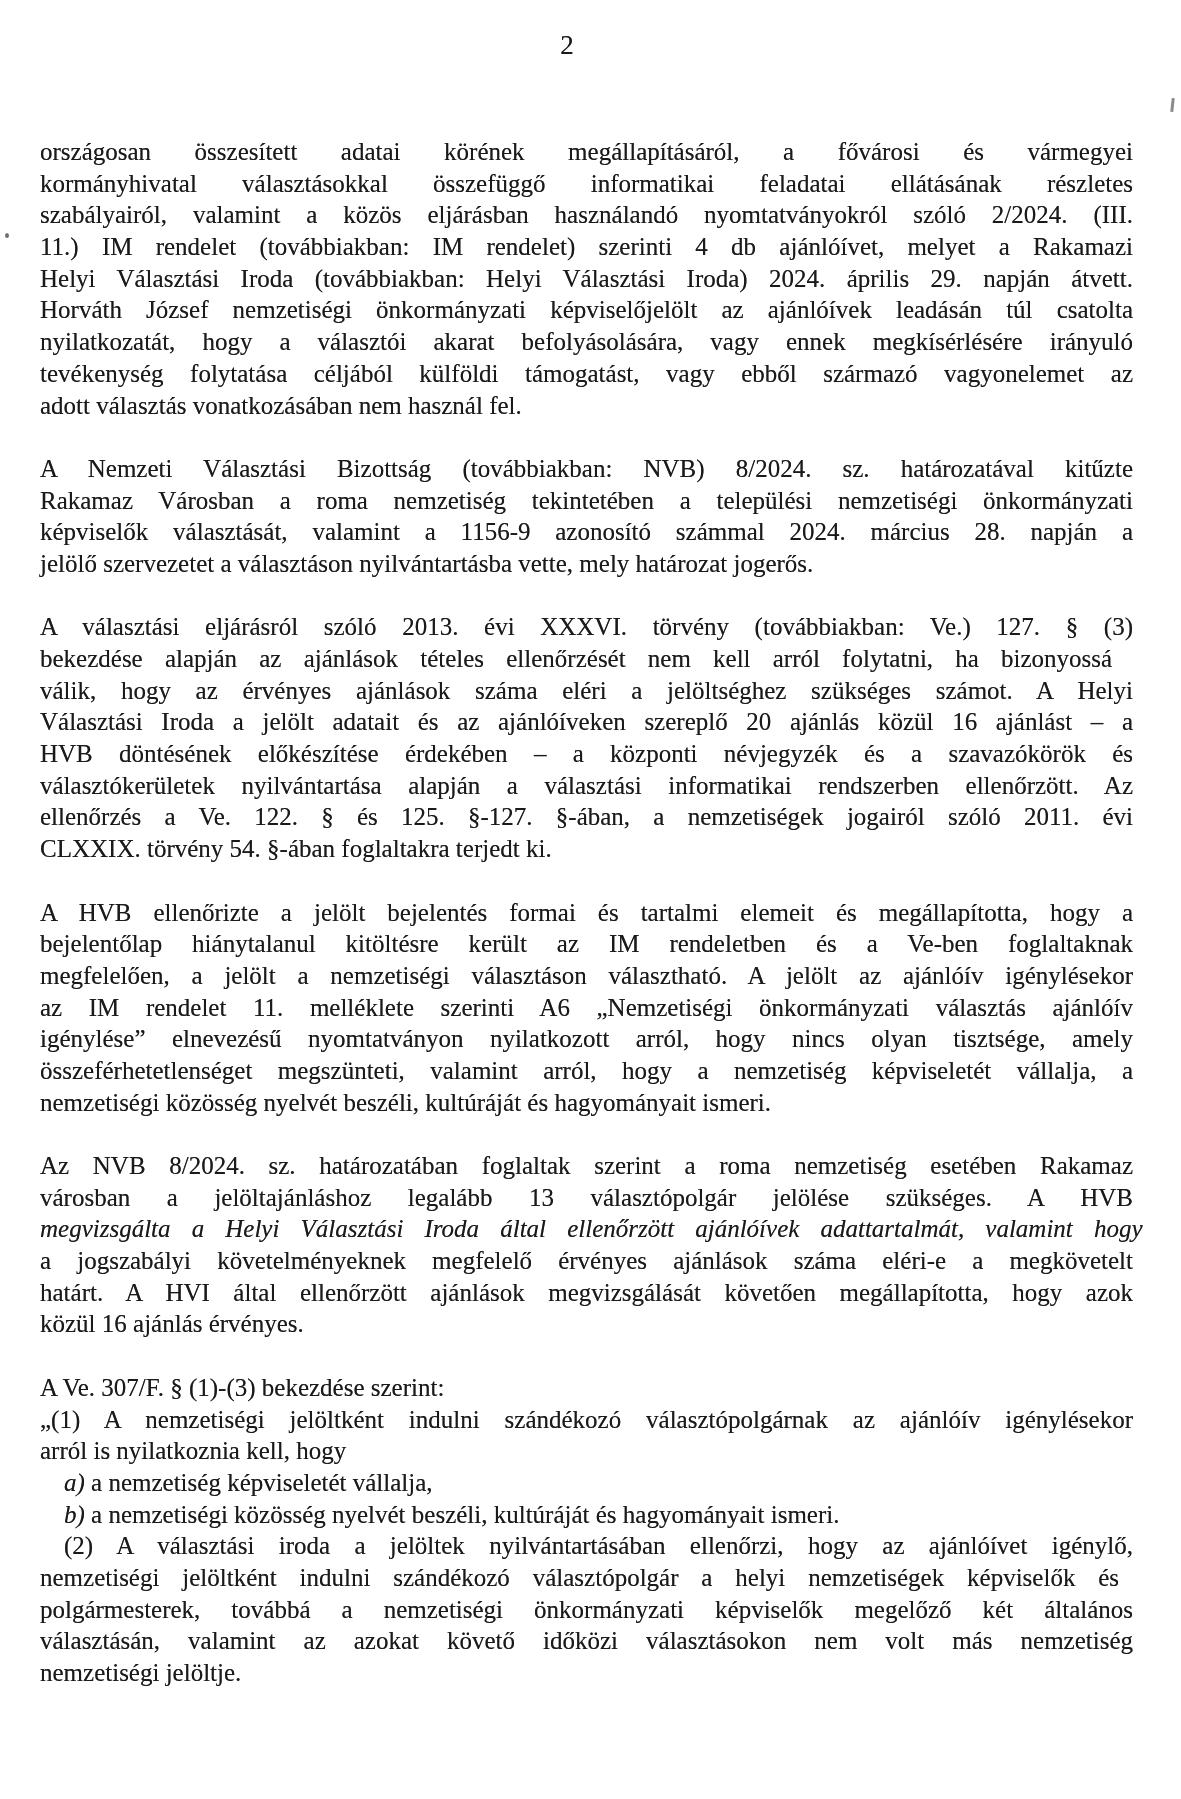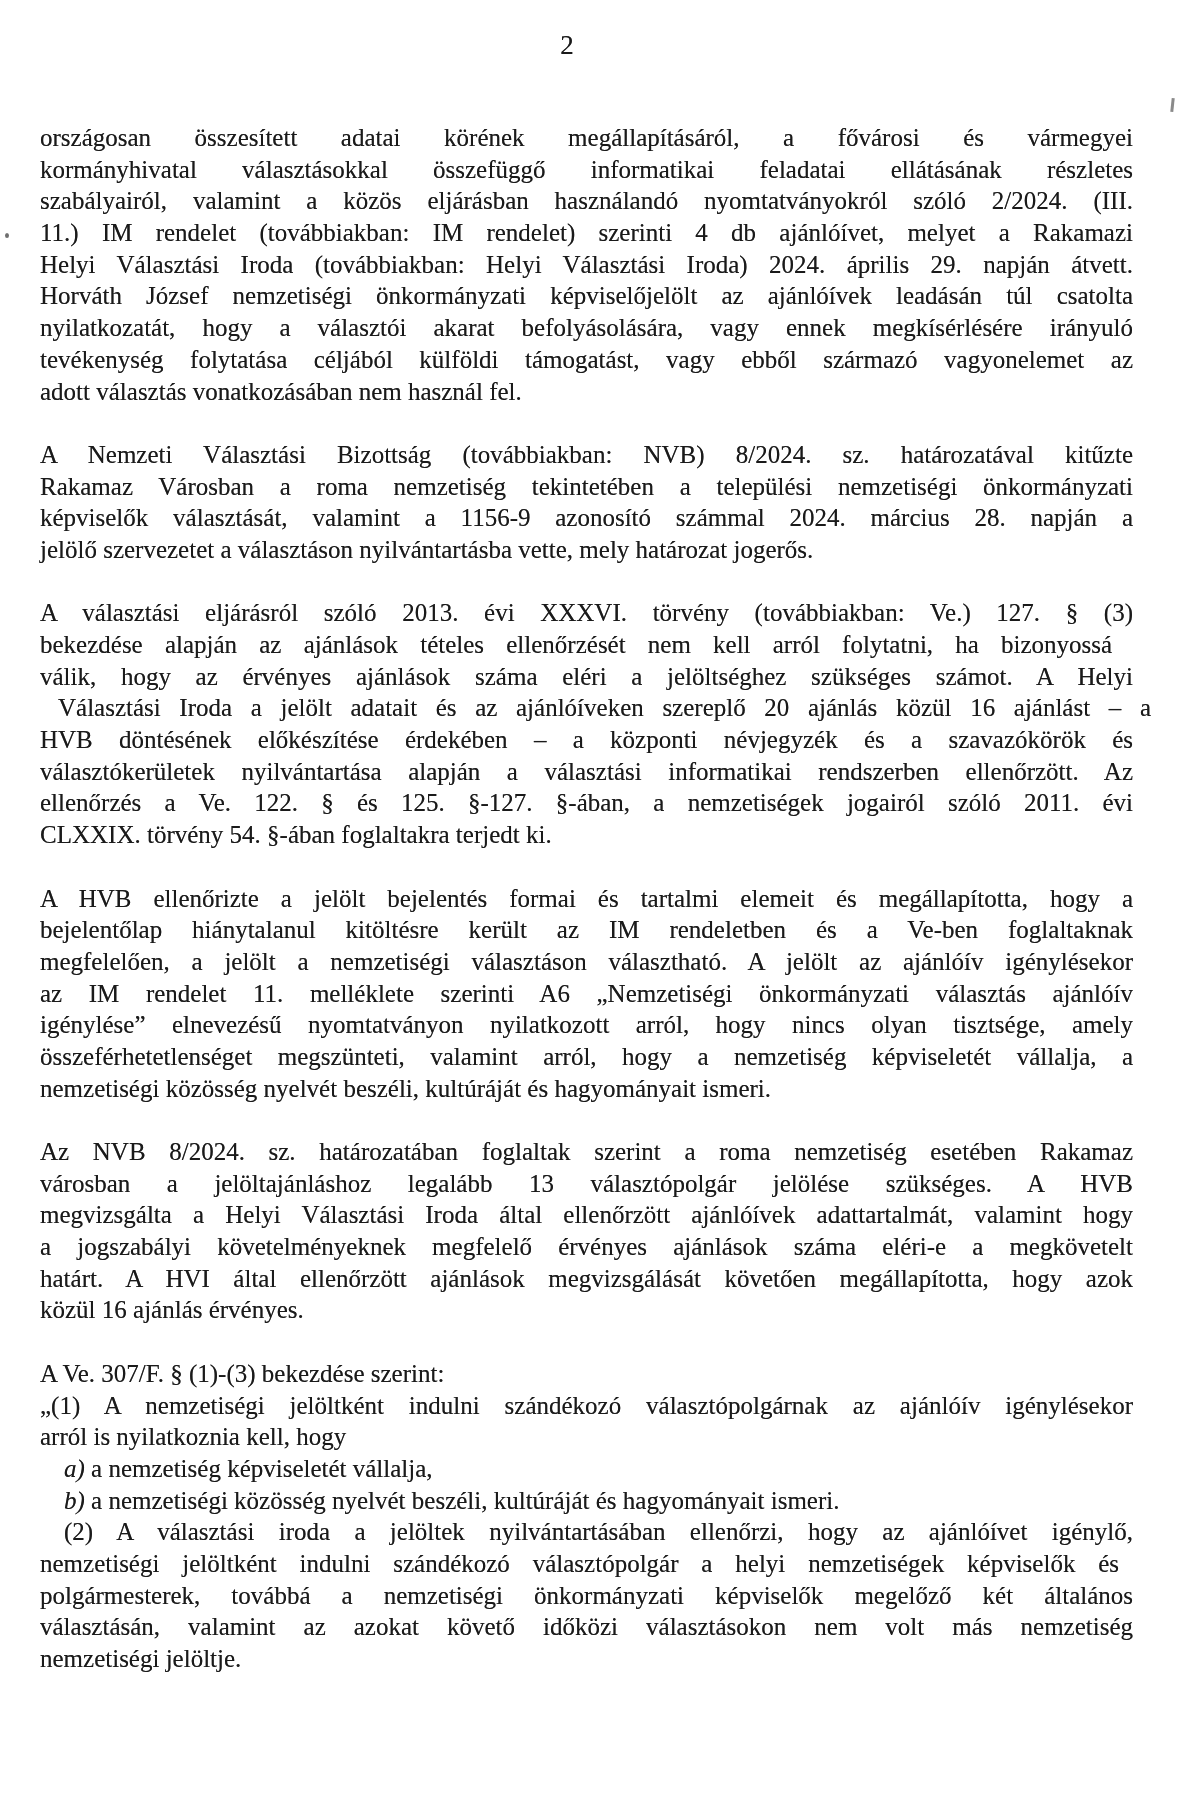--- a/index.html
+++ b/index.html
@@ -14,21 +14,21 @@
     font-family: "Liberation Serif", "DejaVu Serif", serif;
     color: #1a1a1a;
   }
   .page-number {
     position: absolute; top: 29px; left: 0; width: 1134px;
     text-align: center;
     font-size: 27px; line-height: 33px;
     text-shadow: 0 0 0.5px rgba(0,0,0,0.55);
   }
   .content {
-    position: absolute; left: 40px; top: 122px; width: 1093px;
+    position: absolute; left: 40px; top: 136px; width: 1093px;
     font-size: 25px; line-height: 31.7px;
     text-shadow: 0 0 0.5px rgba(0,0,0,0.55);
   }
   .para { margin: 0 0 31.7px 0; }
   .para:last-child { margin-bottom: 0; }
   .line { height: 31.7px; white-space: nowrap; }
   .line.indent { padding-left: 24px; }
   .it { font-style: italic; }
   .artifact-dot {
     position: absolute; left: 5px; top: 233px;
@@ -60,39 +60,39 @@
       <div class="para">
         <div class="line"><span style="word-spacing: 24.842px;">A Nemzeti Választási Bizottság (továbbiakban: NVB) 8/2024. sz. határozatával kitűzte</span></div>
         <div class="line"><span style="word-spacing: 19.4514px; margin-top: 20px;">Rakamaz Városban a roma nemzetiség tekintetében a települési nemzetiségi önkormányzati</span></div>
         <div class="line"><span style="word-spacing: 18.5355px;">képviselők választását, valamint a 1156-9 azonosító számmal 2024. március 28. napján a</span></div>
         <div class="line"><span>jelölő szervezetet a választáson nyilvántartásba vette, mely határozat jogerős.</span></div>
       </div>
       <div class="para">
         <div class="line"><span style="word-spacing: 19.3802px;">A választási eljárásról szóló 2013. évi XXXVI. törvény (továbbiakban: Ve.) 127. § (3)</span></div>
         <div class="line"><span style="word-spacing: 15.9361px;">bekezdése alapján az ajánlások tételes ellenőrzését nem kell arról folytatni, ha bizonyossá</span></div>
         <div class="line"><span style="word-spacing: 18.4219px;">válik, hogy az érvényes ajánlások száma eléri a jelöltséghez szükséges számot. A Helyi</span></div>
-        <div class="line"><span style="word-spacing: 12.3823px; margin-left: 18px;">Választási Iroda a jelölt adatait és az ajánlóíveken szereplő 20 ajánlás közül 16 ajánlást – a</span></div>
+        <div class="line"><span style="word-spacing: 12.3823px;">Választási Iroda a jelölt adatait és az ajánlóíveken szereplő 20 ajánlás közül 16 ajánlást – a</span></div>
         <div class="line"><span style="word-spacing: 20.0369px;">HVB döntésének előkészítése érdekében – a központi névjegyzék és a szavazókörök és</span></div>
         <div class="line"><span style="word-spacing: 20.2676px;">választókerületek nyilvántartása alapján a választási informatikai rendszerben ellenőrzött. Az</span></div>
         <div class="line"><span style="word-spacing: 16.9777px;">ellenőrzés a Ve. 122. § és 125. §-127. §-ában, a nemzetiségek jogairól szóló 2011. évi</span></div>
         <div class="line"><span>CLXXIX. törvény 54. §-ában foglaltakra terjedt ki.</span></div>
       </div>
       <div class="para">
         <div class="line"><span style="word-spacing: 15.7236px;">A HVB ellenőrizte a jelölt bejelentés formai és tartalmi elemeit és megállapította, hogy a</span></div>
         <div class="line"><span style="word-spacing: 23.6844px;">bejelentőlap hiánytalanul kitöltésre került az IM rendeletben és a Ve-ben foglaltaknak</span></div>
         <div class="line"><span style="word-spacing: 15.4915px;">megfelelően, a jelölt a nemzetiségi választáson választható. A jelölt az ajánlóív igénylésekor</span></div>
         <div class="line"><span style="word-spacing: 20.3281px;">az IM rendelet 11. melléklete szerinti A6 „Nemzetiségi önkormányzati választás ajánlóív</span></div>
         <div class="line"><span style="word-spacing: 20.1615px;">igénylése” elnevezésű nyomtatványon nyilatkozott arról, hogy nincs olyan tisztsége, amely</span></div>
         <div class="line"><span style="word-spacing: 19.1684px;">összeférhetetlenséget megszünteti, valamint arról, hogy a nemzetiség képviseletét vállalja, a</span></div>
         <div class="line"><span>nemzetiségi közösség nyelvét beszéli, kultúráját és hagyományait ismeri.</span></div>
       </div>
       <div class="para">
         <div class="line"><span style="word-spacing: 17.3878px;">Az NVB 8/2024. sz. határozatában foglaltak szerint a roma nemzetiség esetében Rakamaz</span></div>
         <div class="line"><span style="word-spacing: 30.2674px;">városban a jelöltajánláshoz legalább 13 választópolgár jelölése szükséges. A HVB</span></div>
-        <div class="line"><span style="word-spacing: 14.8672px;">megvizsgálta a Helyi Választási Iroda által ellenőrzött ajánlóívek adattartalmát, valamint hogy</span></div>
+        <div class="line"><span style="word-spacing: 14.8672px; font-style: italic;">megvizsgálta a Helyi Választási Iroda által ellenőrzött ajánlóívek adattartalmát, valamint hogy</span></div>
         <div class="line"><span style="word-spacing: 19.8681px;">a jogszabályi követelményeknek megfelelő érvényes ajánlások száma eléri-e a megkövetelt</span></div>
         <div class="line"><span style="word-spacing: 17.2453px;">határt. A HVI által ellenőrzött ajánlások megvizsgálását követően megállapította, hogy azok</span></div>
         <div class="line"><span>közül 16 ajánlás érvényes.</span></div>
       </div>
       <div class="para">
         <div class="line"><span>A Ve. 307/F. § (1)-(3) bekezdése szerint:</span></div>
         <div class="line"><span style="word-spacing: 18.6233px;">„(1) A nemzetiségi jelöltként indulni szándékozó választópolgárnak az ajánlóív igénylésekor</span></div>
         <div class="line"><span>arról is nyilatkoznia kell, hogy</span></div>
         <div class="line indent"><span><span class="it">a)</span><span> a nemzetiség képviseletét vállalja,</span></span></div>
         <div class="line indent"><span><span class="it">b)</span><span> a nemzetiségi közösség nyelvét beszéli, kultúráját és hagyományait ismeri.</span></span></div>

